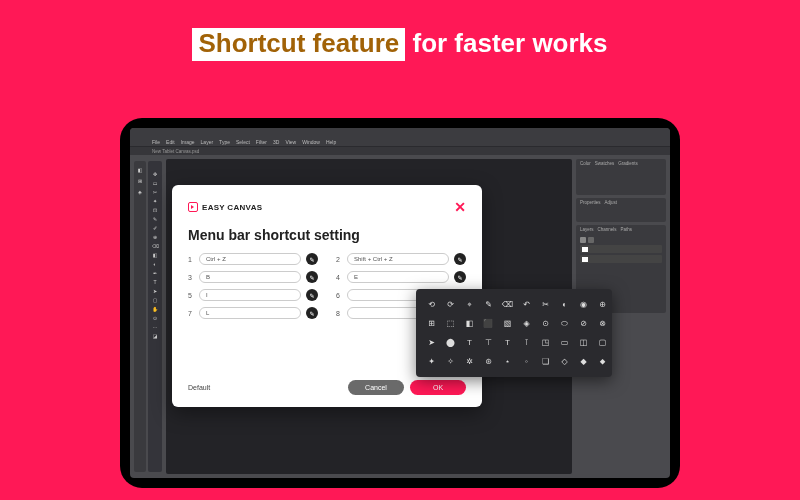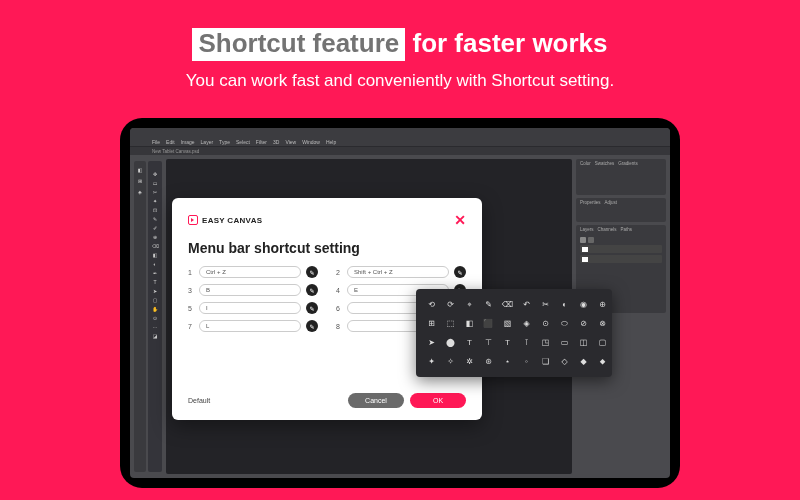--- a/index.html
+++ b/index.html
@@ -15,21 +15,21 @@
     text-align: center;
     padding-top: 28px;
   }
   .hero-title {
     font-size: 26px;
     font-weight: 700;
     color: #fff;
   }
   .highlight {
     background: #fff;
-    color: #737373;
+    color: #a16207;
     padding: 0 6px 2px;
     display: inline-block;
   }
   .hero-sub {
     margin-top: 10px;
     font-size: 17px;
     color: #fff;
     font-weight: 400;
   }
 
@@ -159,21 +159,20 @@
   .dialog {
     position: absolute;
     left: 42px;
     top: 30px;
     width: 310px;
     height: 222px;
     background: #fff;
     border-radius: 6px;
     box-shadow: 0 6px 20px rgba(0,0,0,0.4);
     padding: 14px 16px 12px;
-    margin-top: 13px;
   }
   .dialog-head {
     display: flex;
     justify-content: space-between;
     align-items: center;
   }
   .brand {
     display: flex;
     align-items: center;
     gap: 4px;
@@ -297,21 +296,20 @@
     cursor: pointer;
   }
 </style>
 </head>
 <body>
 
 <div class="hero">
   <div class="hero-title">
     <span class="highlight">Shortcut feature</span><span> for faster works</span>
   </div>
-  <div class="hero-sub">You can work fast and conveniently with Shortcut setting.</div>
 </div>
 
 <div class="tablet">
   <div class="screen">
 
     <div class="ps-top"></div>
     <div class="ps-menu">
       <span>File</span>
       <span>Edit</span>
       <span>Image</span>

